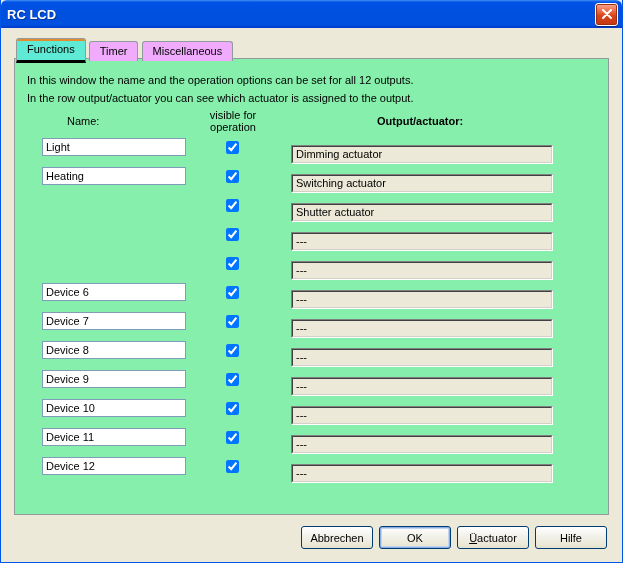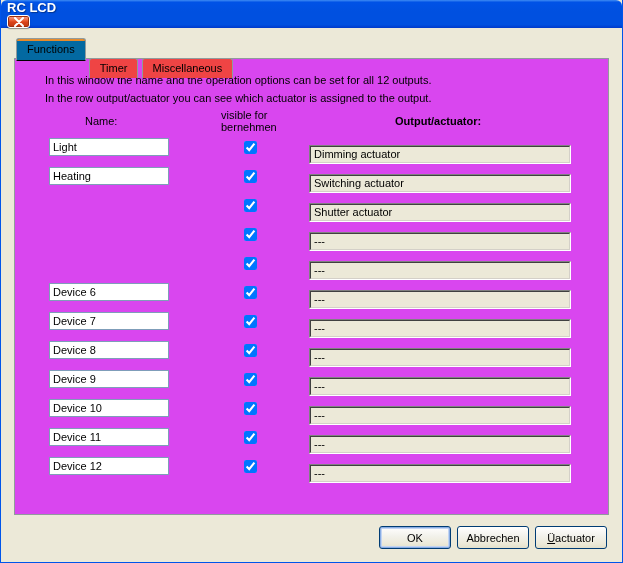--- a/index.html
+++ b/index.html
@@ -17,26 +17,26 @@
     background: #ECE9D8;
     position: relative;
     box-sizing: border-box;
     border: 1px solid #0055EA;
     border-top: none;
   }
   .titlebar {
     height: 28px;
     background: linear-gradient(to bottom, #3F8CF3 0%, #0052E6 8%, #0050E0 40%, #0050E0 88%, #003ACB 100%);
     display: flex;
+    align-items: center;
     padding: 0 4px 0 6px;
     color: #fff;
     font-weight: bold;
     font-size: 13px;
     border-radius: 6px 6px 0 0;
-    flex-direction: column;
   }
   .titlebar .title { flex: 1; text-shadow: 1px 1px 1px rgba(0,0,0,.35); }
   .win-close {
     width: 21px; height: 21px;
     background: linear-gradient(to bottom, #F7A895 0%, #E7572B 45%, #D9431B 55%, #C13811 100%);
     border: 1px solid #fff;
     border-radius: 3px;
     display: flex; align-items: center; justify-content: center;
     box-shadow: 0 0 0 1px #9C2F10 inset, 0 1px 1px rgba(0,0,0,.4);
     cursor: default;
@@ -59,71 +59,71 @@
     height: 21px;
     z-index: 2;
     padding-left: 2px;
     white-space: nowrap;
   }
   .tab {
     display: inline-block;
     height: 19px;
     line-height: 19px;
     padding: 0 10px;
-    background: #ef4444;
+    background: #f0abfc;
     border: 1px solid #919B9C;
     border-bottom: none;
     border-radius: 3px 3px 0 0;
     position: relative;
-    top: 19px;
+    top: 2px;
     margin-right: 0px;
     cursor: default;
   }
   .tab.active {
     top: 0;
     height: 21px;
     line-height: 21px;
-    background: #0369a1;
+    background: #5eead4;
     z-index: 3;
-    border-bottom: 1px solid #000000;
+    border-bottom: 3px solid #000000;
     margin-bottom: -1px;
   }
   .tab.active::before {
     content: "";
     position: absolute;
     left: 0; right: 0; top: 0; height: 2px;
     background: #E68B2C;
     border-radius: 2px 2px 0 0;
   }
   .tabpanel {
     position: absolute;
     left: 0; right: 0; top: 20px; bottom: 0;
     border: 1px solid #919B9C;
-    background: #d946ef;
-    box-sizing: border-box;
-    padding: 14px 26px 14px 30px;
+    background: #86efac;
+    box-sizing: border-box;
+    padding: 14px 26px 14px 12px;
     z-index: 1;
   }
 
   .intro { color: #000; line-height: 14px; margin-bottom: 4px; }
 
   .hdr-row { position: relative; height: 26px; margin-top: 4px; }
   .hdr-name { position: absolute; left: 40px; top: 6px; text-align: center; }
-  .hdr-vis  { position: absolute; left: 176px; top: 0; width: 60px; }
+  .hdr-vis  { position: absolute; left: 176px; top: 0; text-align: center; width: 60px; }
   .hdr-out  { position: absolute; left: 350px; top: 6px; font-weight: bold; }
 
   .rows { }
   .row {
     position: relative;
     height: 29px;
   }
   .name-input {
     position: absolute;
-    left: 4px; top: 3px;
-    width: 120px; height: 18px;
+    left: 15px; top: 3px;
+    width: 144px; height: 18px;
     box-sizing: border-box;
     border: 1px solid #7F9DB9;
     background: #fff;
     font: inherit;
     padding: 1px 3px;
   }
   .chk {
     position: absolute;
     left: 199px; top: 6px;
     width: 13px; height: 13px;
@@ -196,21 +196,21 @@
       </div>
 
       <div class="tabpanel">
         <div class="intro">In this window the name and the operation options can be set for all 12 outputs.</div>
         <div class="intro">In the row output/actuator you can see which actuator is assigned to the output.</div>
 
         <div class="hdr-row">
           <span class="hdr-name">Name:</span>
           <span class="hdr-vis">
             <span>visible for</span><br>
-            <span>bernehmen</span>
+            <span>operation</span>
           </span>
           <span class="hdr-out">Output/actuator:</span>
         </div>
 
         <div class="rows" id="rows">
             <div class="row">
               <input type="text" class="name-input" value="Light" style="">
               <input type="checkbox" class="chk" checked="" style="">
               <div class="out-field">Dimming actuator</div>
             </div>
@@ -264,19 +264,20 @@
             <div class="row">
               <input type="text" class="name-input" value="Device 12" style="">
               <input type="checkbox" class="chk" checked="" style="">
               <div class="out-field">---</div>
             </div>
           </div>
       </div>
     </div>
 
     <div class="btnbar">
+      <button class="btn">Abbrechen</button>
       <button class="btn default">OK</button>
-      <button class="btn">Abbrechen</button>
       <button class="btn"><span class="ul">Ü</span><span>actuator</span></button>
+      <button class="btn">Hilfe</button>
     </div>
 
   </div>
 </div>
 
 </body></html>

